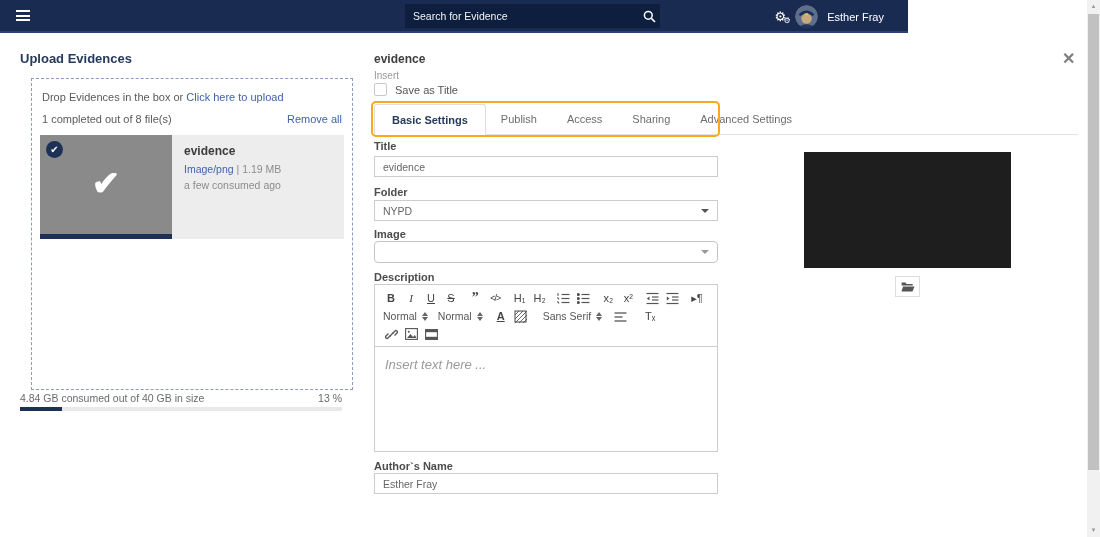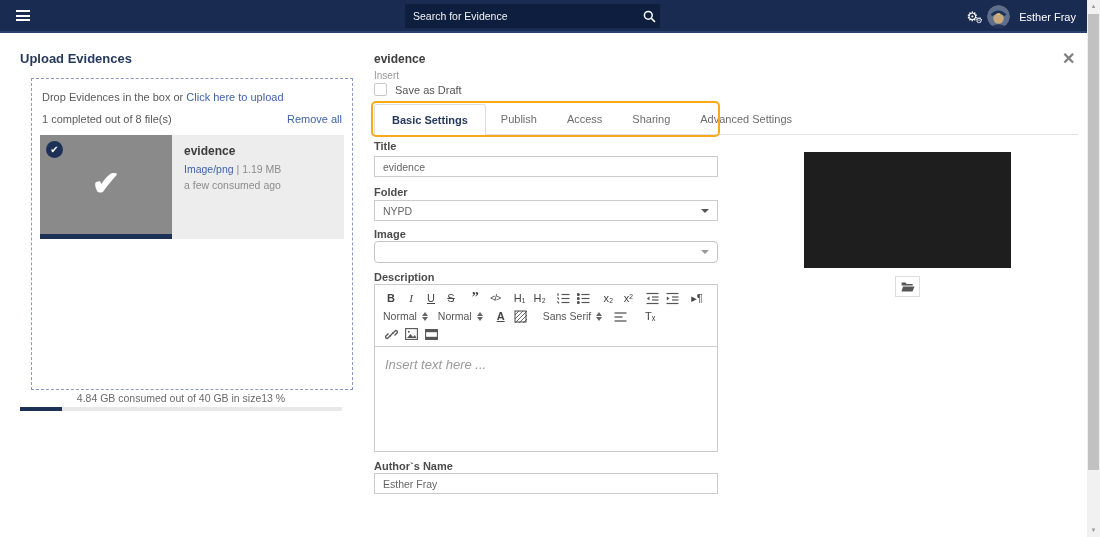--- a/index.html
+++ b/index.html
@@ -1,21 +1,21 @@
 <!DOCTYPE html>
 <html><head>
 <meta charset="utf-8">
 <style>
   * { margin:0; padding:0; box-sizing:border-box; }
   html,body { width:1100px; height:537px; overflow:hidden; }
   body { font-family:"Liberation Sans", sans-serif; background:#fff; color:#555; }
   .screen { position:relative; width:1100px; height:537px; background:#fff; overflow:hidden; }
 
   
-  .topbar { position:absolute; left:0; top:0; width:1100px; height:33px;
+  .topbar { position:absolute; left:0; top:0; width:908px; height:33px;
             background:#1A2B52; border-bottom:2px solid #2A4472; }
   .hamburger { position:absolute; left:16px; top:10px; width:14px; height:11px; cursor:pointer; }
   .hamburger i { display:block; height:2px; background:#fff; margin-bottom:2.5px; }
   .searchbox { position:absolute; left:405px; top:4px; width:255px; height:24px;
                background:#0D1E3E; display:flex; align-items:center; }
   .searchbox input { flex:1; background:transparent; border:0; outline:none; color:#fff;
                      font-size:10.5px; padding:0 8px; font-family:"Liberation Sans",sans-serif; }
   .searchbox input::placeholder { color:#fff; opacity:.95; }
   .search-icon { width:22px; height:22px; display:flex; align-items:center; justify-content:center; cursor:pointer; }
   .userarea { position:absolute; right:24px; top:0; height:33px; display:flex; align-items:center; gap:9px; }
@@ -48,21 +48,21 @@
   .badge-check { position:absolute; left:6px; top:6px; width:17px; height:17px; border-radius:50%;
                  background:#1D3157; color:#fff; font-size:10px; display:flex;
                  align-items:center; justify-content:center; }
   .thumb-bar { position:absolute; left:0; bottom:0; width:100%; height:5px; background:#1D3157; }
   .fileinfo { flex:1; background:#EDEDED; padding:9px 12px; }
   .fi-name { font-size:12px; font-weight:bold; color:#3c3c3c; margin-bottom:5px; }
   .fi-meta { font-size:10.5px; color:#8c8c8c; margin-bottom:4px; }
   .fi-type { color:#3E64A8; cursor:pointer; }
   .fi-time { font-size:10.5px; color:#8c8c8c; }
   .storage-row { position:absolute; left:20px; top:392px; width:322px; display:flex;
-                 justify-content:center; font-size:10.5px; color:#6a6a6a; }
+                 justify-content:space-between; font-size:10.5px; color:#6a6a6a; }
   .storage-track { position:absolute; left:20px; top:407px; width:322px; height:4px; background:#e8e8e8; }
   .storage-fill { height:4px; background:#1D3157; width:13%; }
 
   
   .dp-title { position:absolute; left:374px; top:52px; font-size:12px; font-weight:bold; color:#404040; }
   .dp-sub { position:absolute; left:374px; top:70px; font-size:10px; color:#9a9a9a; }
   .draft-row { position:absolute; left:374px; top:83px; display:flex; align-items:center; gap:8px; cursor:pointer; }
   .checkbox { width:13px; height:13px; border:1px solid #c9c9c9; border-radius:2px; background:#fff; }
   .draft-label { font-size:11px; color:#555; }
   .close-x { position:absolute; left:1062px; top:49px; font-size:16px; font-weight:bold;
@@ -183,21 +183,21 @@
     <span>13 %</span>
   </div>
   <div class="storage-track">
     <div class="storage-fill" style="width: 13%;"></div>
   </div>
 
   <div class="dp-title">evidence</div>
   <div class="dp-sub">Insert</div>
   <div class="draft-row">
     <span class="checkbox"></span>
-    <span class="draft-label">Save as Draft</span>
+    <span class="draft-label">Save as Title</span>
   </div>
   <div class="close-x">✕</div>
 
   <div class="tab-underline"></div>
   <div class="tabs">
     <div class="tab active">Basic Settings</div>
     <div class="tab">Publish</div>
     <div class="tab">Access</div>
     <div class="tab">Sharing</div>
     <div class="tab">Advanced Settings</div>

